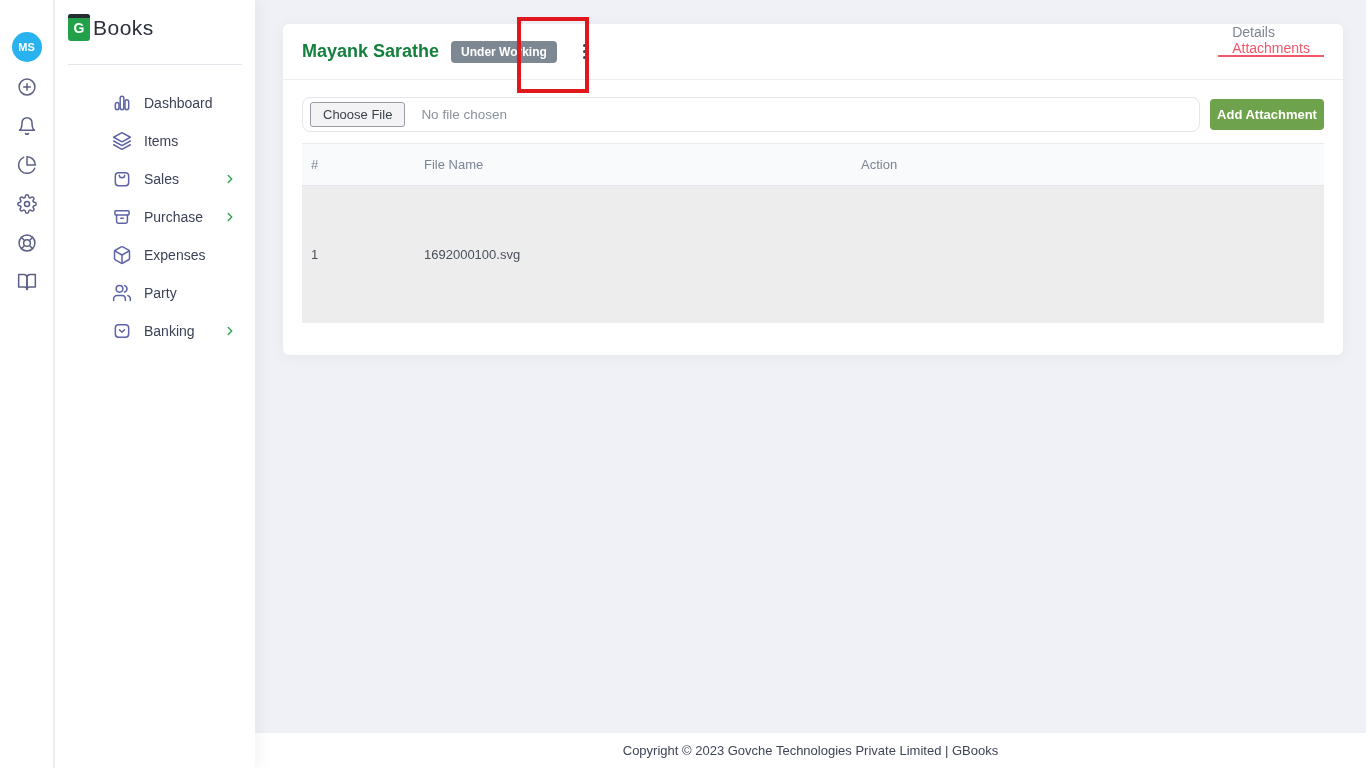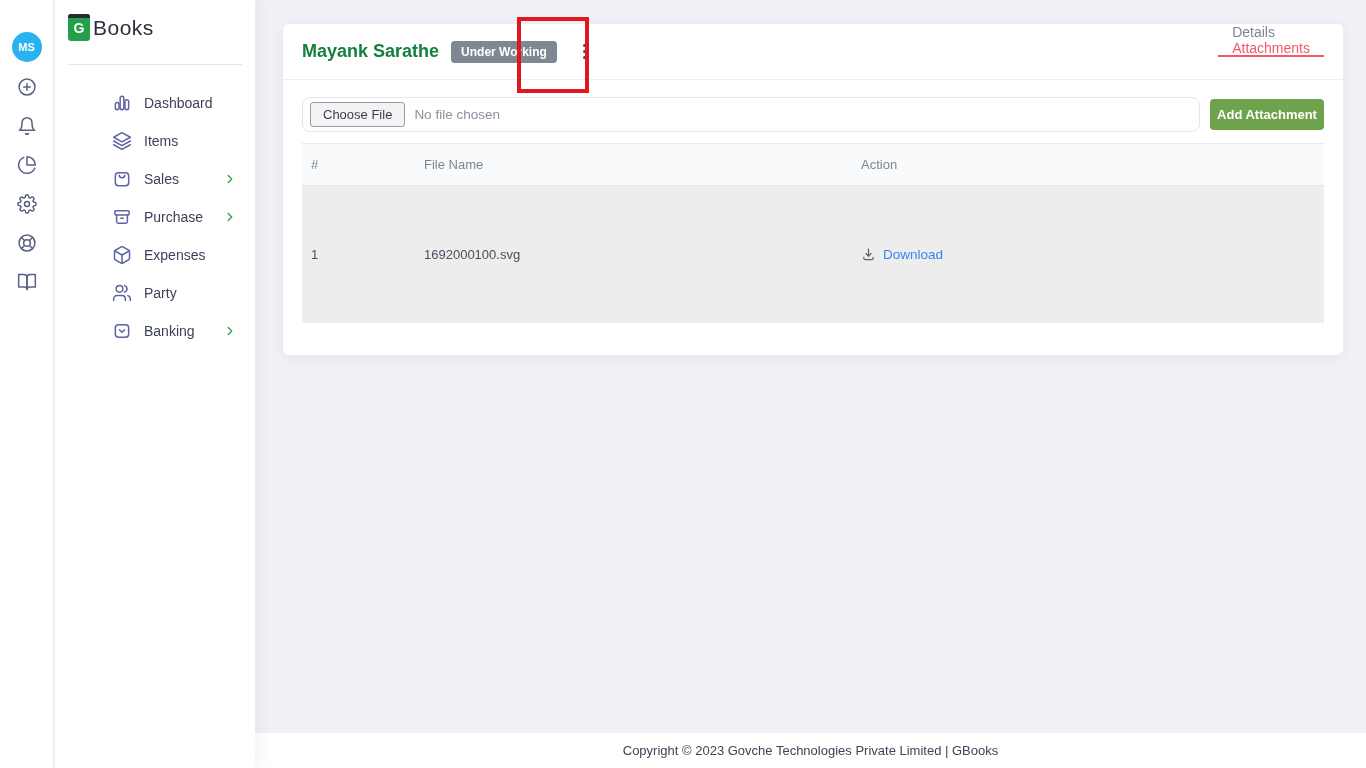--- a/index.html
+++ b/index.html
@@ -86,21 +86,21 @@
   .upload-row { margin:17px 19px 0 19px; display:flex; gap:10px; height:35px; align-items:center; }
   .file-input {
     flex:1; height:35px; border:1px solid #e2e5ea; border-radius:8px;
     background:#fff; display:flex; align-items:center; cursor:pointer;
   }
   .file-btn {
     margin-left:7px; border:1px solid #9a9aa5; background:#f3f3f5; border-radius:3px;
     font-family:"Liberation Sans", sans-serif;
     font-size:13px; color:#3a3f49; padding:4px 12px; cursor:pointer;
   }
-  .file-status { margin-left:9px; color:#8a919c; font-size:13.5px; }
+  .file-status { margin-left:16px; color:#8a919c; font-size:13.5px; }
   .add-btn {
     width:114px; height:31px; background:#6fa24c; border:none; border-radius:4px;
     color:#fff; font-size:13px; font-weight:bold; cursor:pointer;
     font-family:"Liberation Sans", sans-serif;
   }
 
   
   .attach-table { margin:11px 19px 0 19px; font-size:13px; }
   .t-head {
     display:grid; grid-template-columns:113px 437px 1fr; height:43px;
@@ -309,32 +309,20 @@
 
     <div class="attach-table">
       <div class="t-head">
         <div>#</div>
         <div>File Name</div>
         <div>Action</div>
       </div>
       <div class="t-row">
         <div>1</div>
         <div>1692000100.svg</div>
-        <div>
-          <span class="download-link">
-            <span class="download-icon">
-              <svg viewBox="0 0 24 24" fill="none" stroke="currentColor" stroke-width="2" stroke-linecap="round" stroke-linejoin="round">
-                  <line x1="12" y1="3.5" x2="12" y2="14.5"></line>
-                  <polyline points="8 10.5 12 14.5 16 10.5"></polyline>
-                  <path d="M4.5 16.5v1.6a1.9 1.9 0 0 0 1.9 1.9h11.2a1.9 1.9 0 0 0 1.9-1.9v-1.6"></path>
-                </svg>
-            </span>
-            <span class="download-text">Download</span>
-          </span>
-        </div>
       </div>
     </div>
 
   </div>
 
   <div class="footer">
     <span>Copyright © 2023 Govche Technologies Private Limited | GBooks</span>
   </div>
 </div>
 

